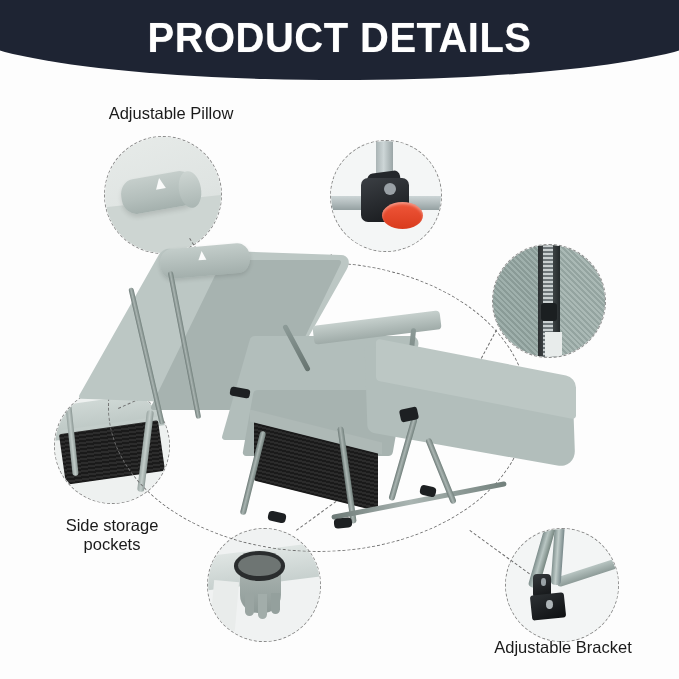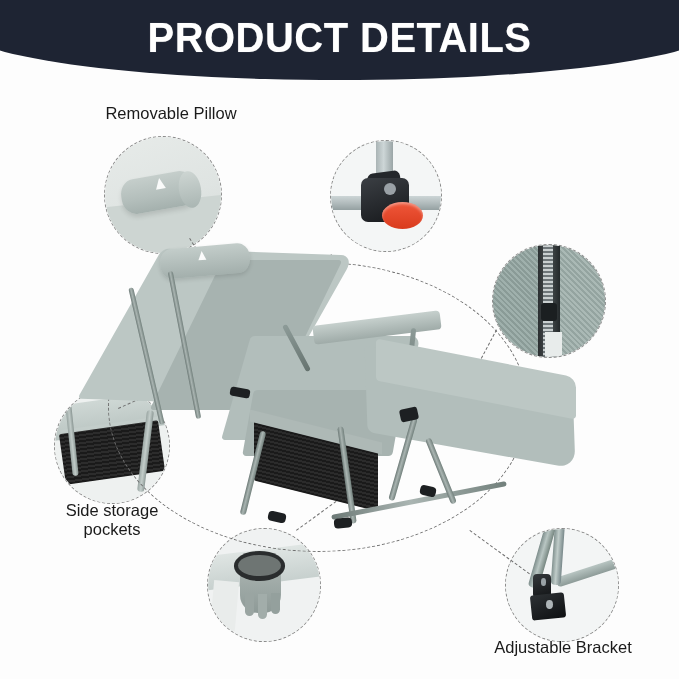--- a/index.html
+++ b/index.html
@@ -216,21 +216,21 @@
     <div class="c tubeL" style="left:36px; top:46px; width:5px; height:140px; transform:rotate(-13deg);"></div>
     <div class="c tubeL" style="left:74px; top:30px; width:5px; height:150px; transform:rotate(-11deg);"></div>
 
     <div class="c blk" style="left:292px; top:168px; width:18px; height:13px; transform:rotate(-12deg);"></div>
     <div class="c blk" style="left:160px; top:272px; width:18px; height:10px; transform:rotate(12deg); border-radius:4px;"></div>
     <div class="c blk" style="left:226px; top:278px; width:18px; height:10px; transform:rotate(-6deg); border-radius:4px;"></div>
     <div class="c blk" style="left:312px; top:246px; width:16px; height:10px; transform:rotate(14deg); border-radius:4px;"></div>
     <div class="c blk" style="left:122px; top:148px; width:20px; height:9px; transform:rotate(10deg); border-radius:3px;"></div>
   </div>
 
-  <div class="callout-label" style="left:62px; top:104px; width:218px;">Removable Pillow</div>
+  <div class="callout-label" style="left:62px; top:104px; width:218px;">Adjustable Pillow</div>
   <div class="callout-circle" style="left:104px; top:136px; width:118px; height:118px;">
     <div class="callout-inner">
       <div class="shape pil-bg"></div>
       <div class="shape pil-surface"></div>
       <div class="shape pil-body"></div>
       <div class="shape pil-cap"></div>
       <div class="shape pil-logo"></div>
     </div>
   </div>
 
@@ -261,21 +261,21 @@
   <div class="callout-circle" style="left:54px; top:388px; width:116px; height:116px;">
     <div class="callout-inner">
       <div class="shape pk-bg"></div>
       <div class="shape pk-seat"></div>
       <div class="shape pk-trim-top"></div>
       <div class="shape pk-mesh"></div>
       <div class="shape pk-leg"></div>
       <div class="shape pk-leg2"></div>
     </div>
   </div>
-  <div class="callout-label" style="left:24px; top:501px; width:176px;">Side storage
+  <div class="callout-label" style="left:24px; top:516px; width:176px;">Side storage
 pockets</div>
 
   <div class="callout-circle" style="left:207px; top:528px; width:114px; height:114px;">
     <div class="callout-inner">
       <div class="shape cup-bg"></div>
       <div class="shape cup-arm"></div>
       <div class="shape cup-white"></div>
       <div class="shape cup-sleeve"></div>
       <div class="shape cup-fold1"></div>
       <div class="shape cup-fold2"></div>

